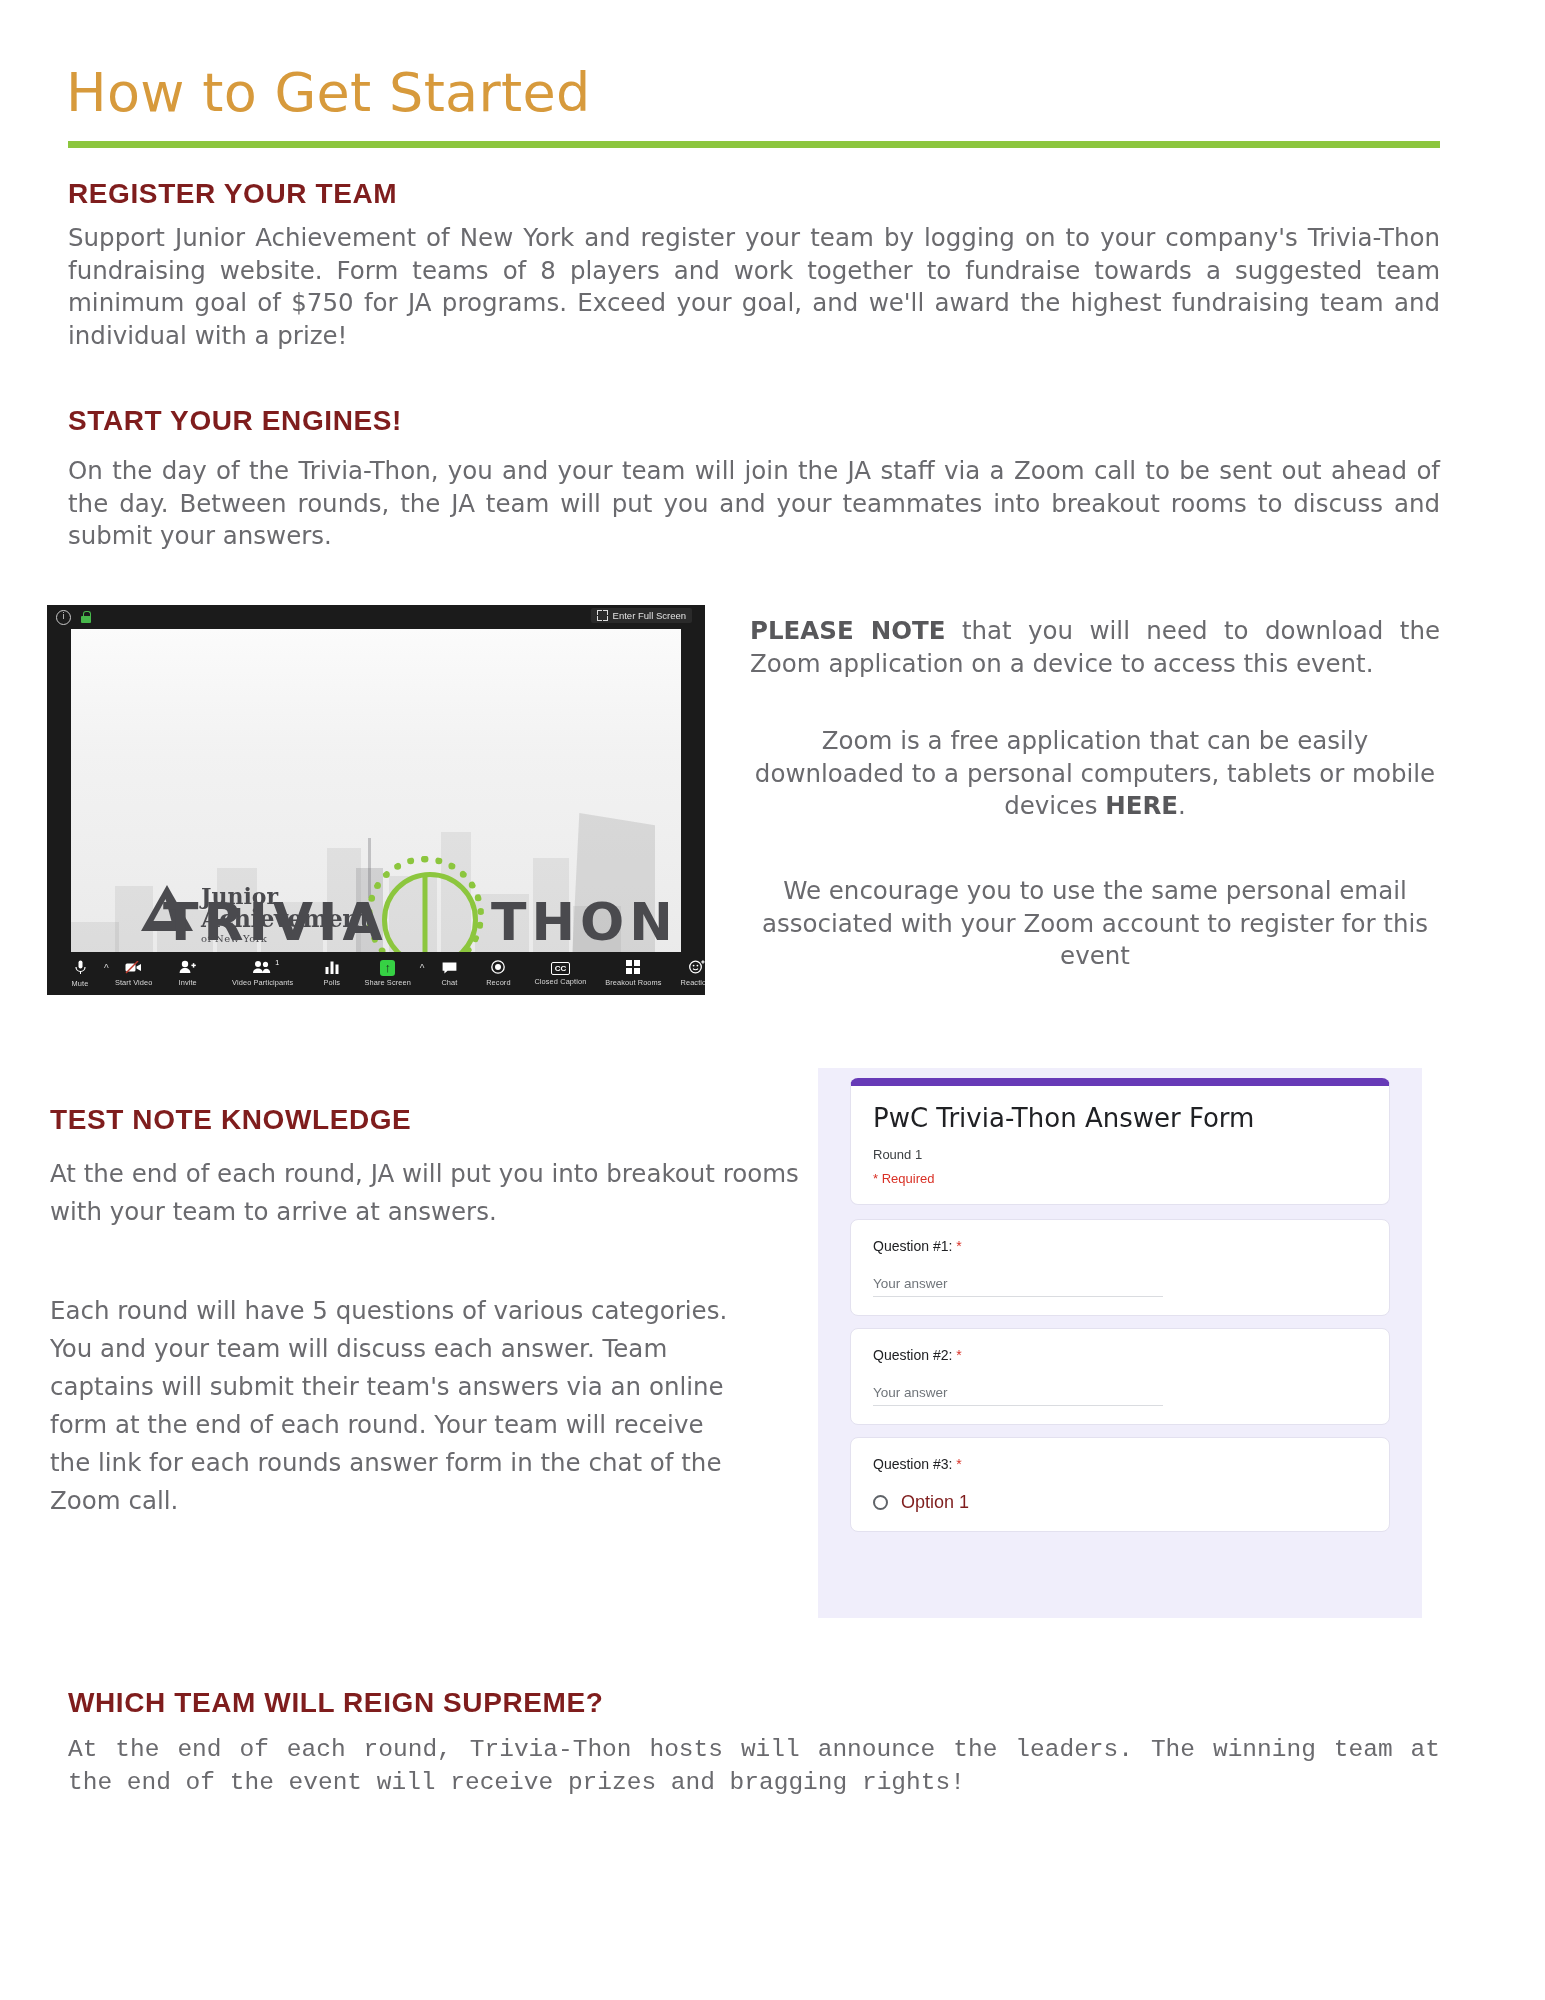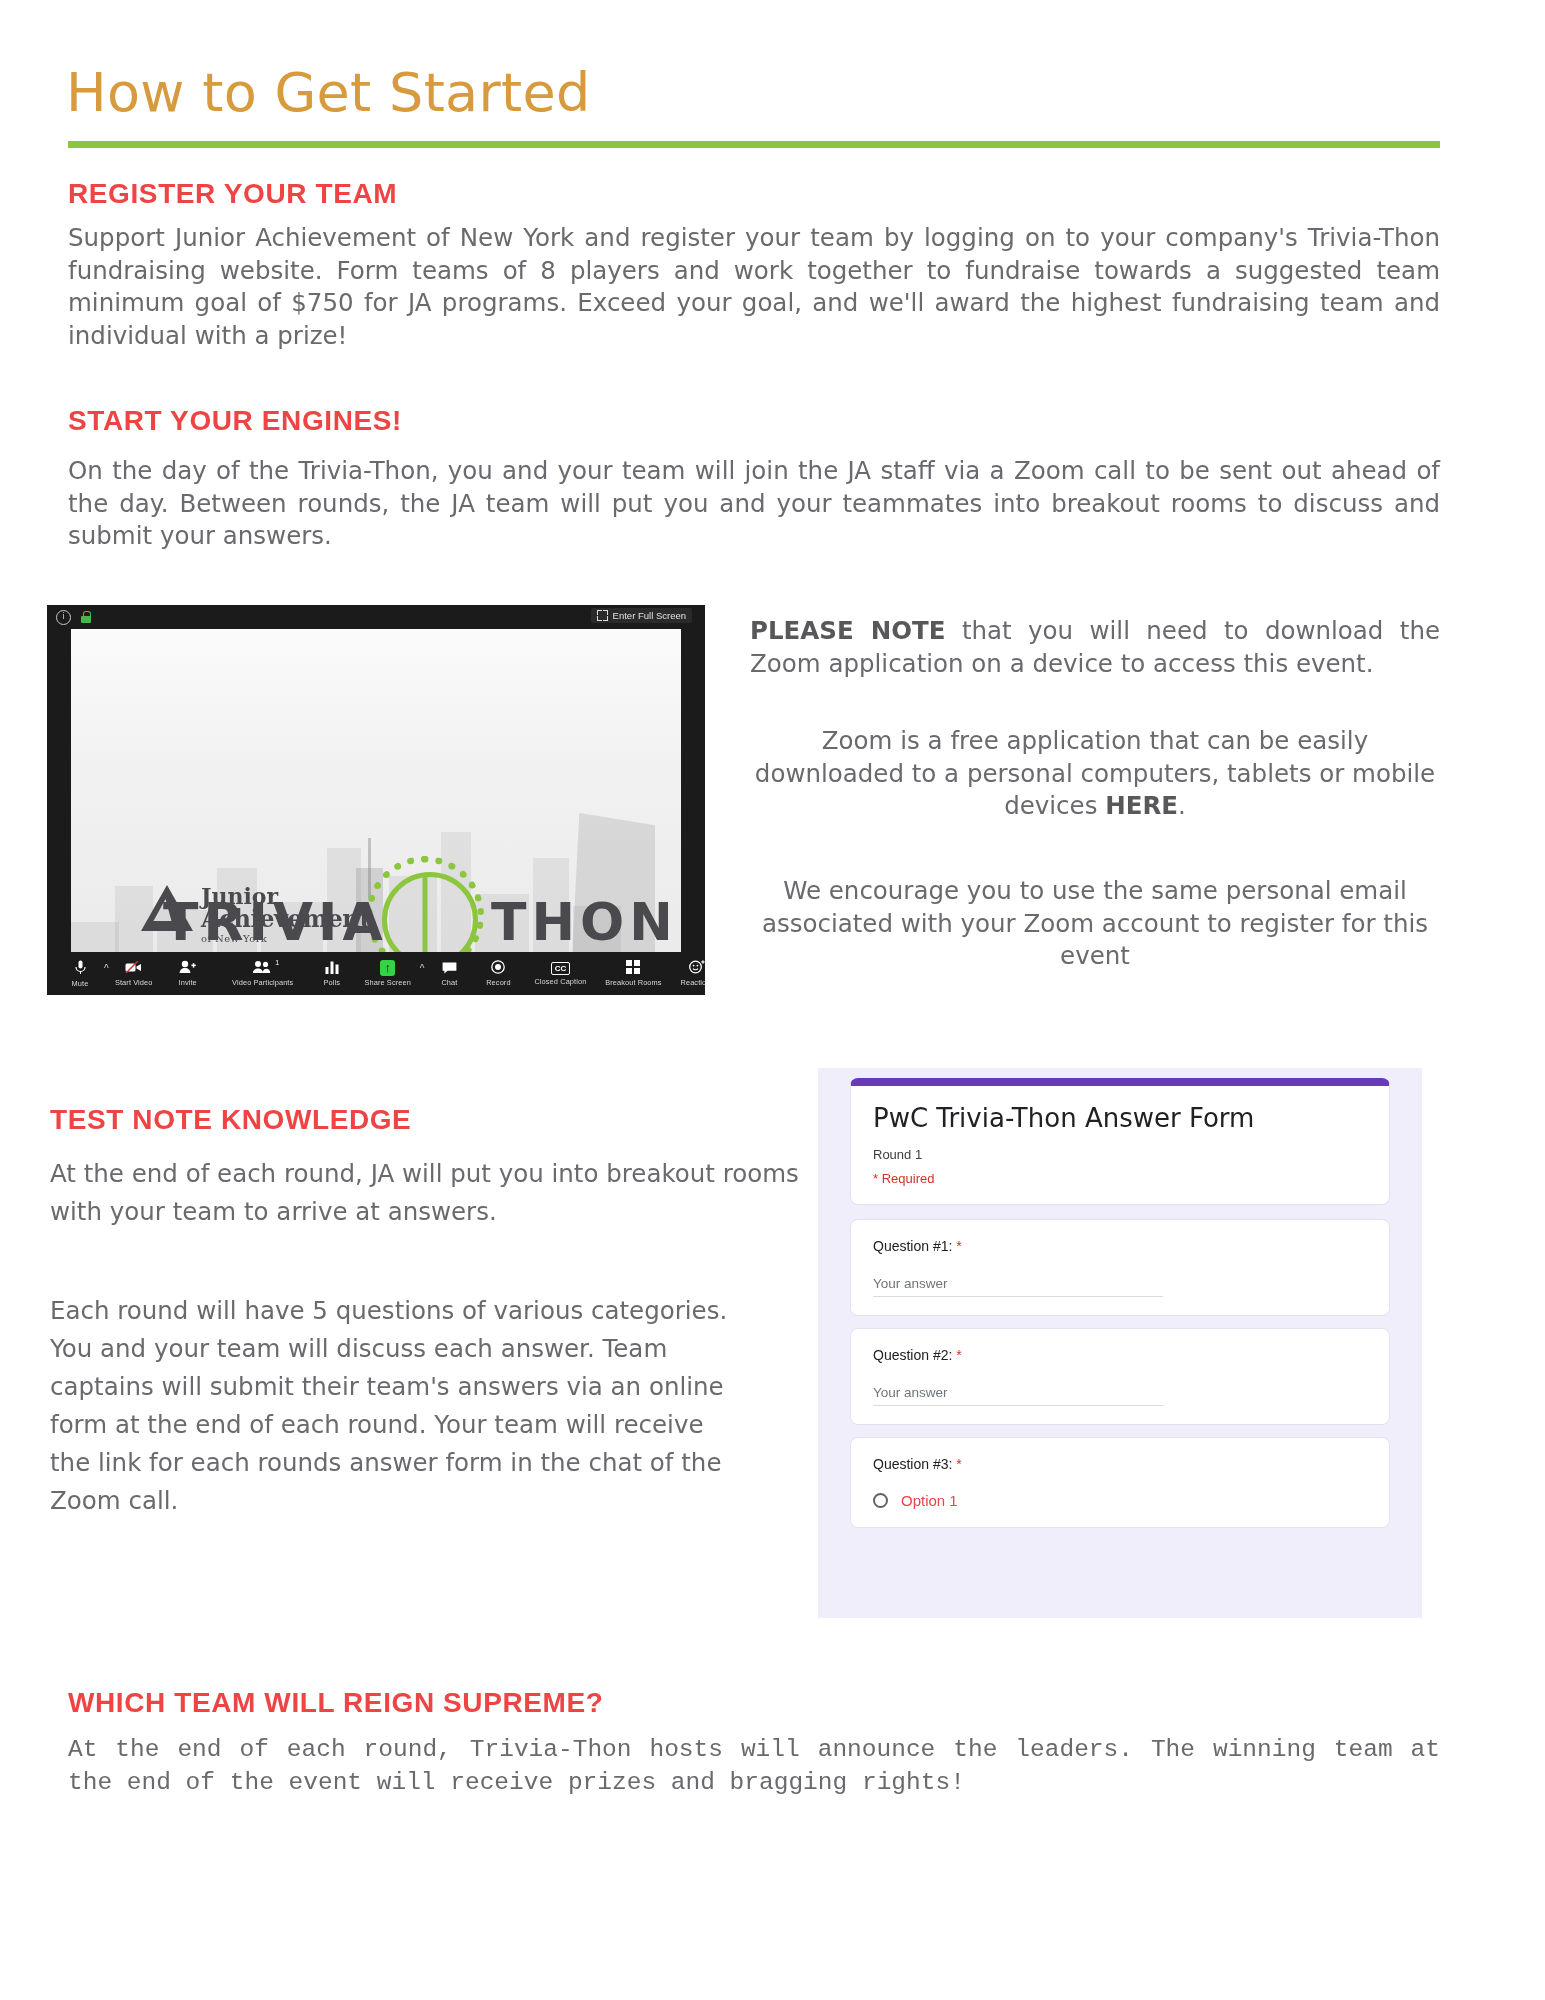--- a/index.html
+++ b/index.html
@@ -21,21 +21,21 @@
   }
   .title-rule{
     position:absolute; left:68px; top:141px; width:1372px; height:7px;
     background:#8cc63e;
   }
 
   
   .sec-head{
     position:absolute;
     font-size:28px; font-weight:bold; letter-spacing:0.6px;
-    color:#ef4444;
+    color:#7f1d1d;
     font-family:"Liberation Sans", sans-serif;
   }
   .para{
     position:absolute;
     font-size:24.5px; line-height:1.33;
     color:#6a6a6e;
     text-align:justify;
     font-family:"DejaVu Sans", sans-serif;
   }
   .para.loose{ line-height:1.55; text-align:left; }
@@ -165,21 +165,21 @@
   .gf-req{font-size:13px;color:#d93025;margin-top:9px;font-family:"Liberation Sans",sans-serif;}
   .gf-q{font-size:14px;color:#202124;font-family:"Liberation Sans",sans-serif;}
   .gf-q .star{color:#d93025;}
   .gf-answer{
     margin-top:22px;font-size:13.5px;color:#70757a;
     border-bottom:1px solid #dadce0;width:290px;padding-bottom:5px;
     font-family:"Liberation Sans",sans-serif;
   }
   .gf-opt{display:flex;align-items:center;gap:13px;margin-top:20px;}
   .gf-radio{width:15px;height:15px;border:2px solid #5f6368;border-radius:50%;box-sizing:border-box;}
-  .gf-opt-label{font-size:15px;color:#ef4444;font-family:"Liberation Sans",sans-serif;text-align:center;}
+  .gf-opt-label{font-size:18px;color:#7f1d1d;font-family:"Liberation Sans",sans-serif;text-align:center;}
 </style>
 </head>
 <body>
 
 <div class="page">
 
   <div class="doc-title">How to Get Started</div>
   <div class="title-rule"></div>
 
   <div class="sec-head" style="left:68px; top:178px;">REGISTER YOUR TEAM</div>

